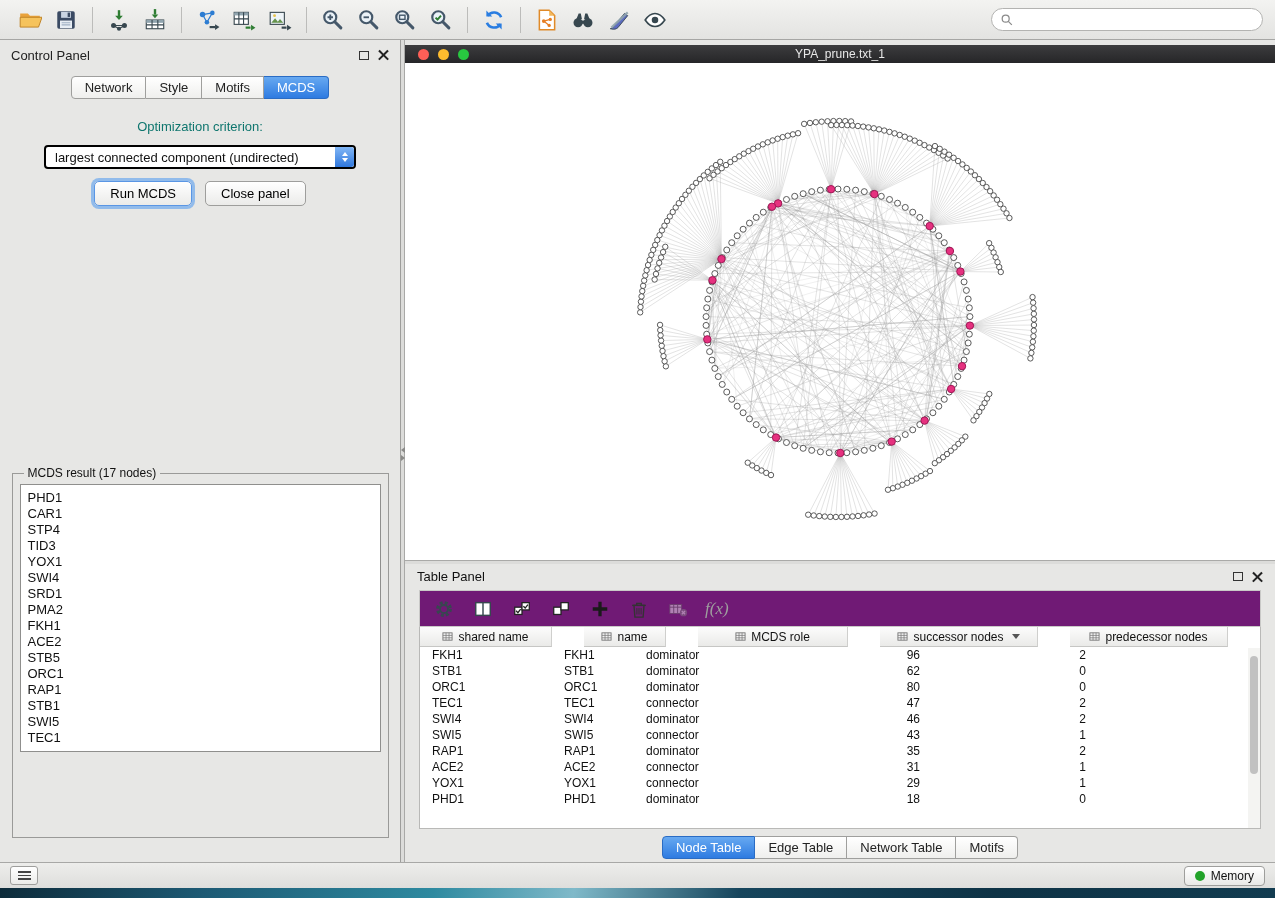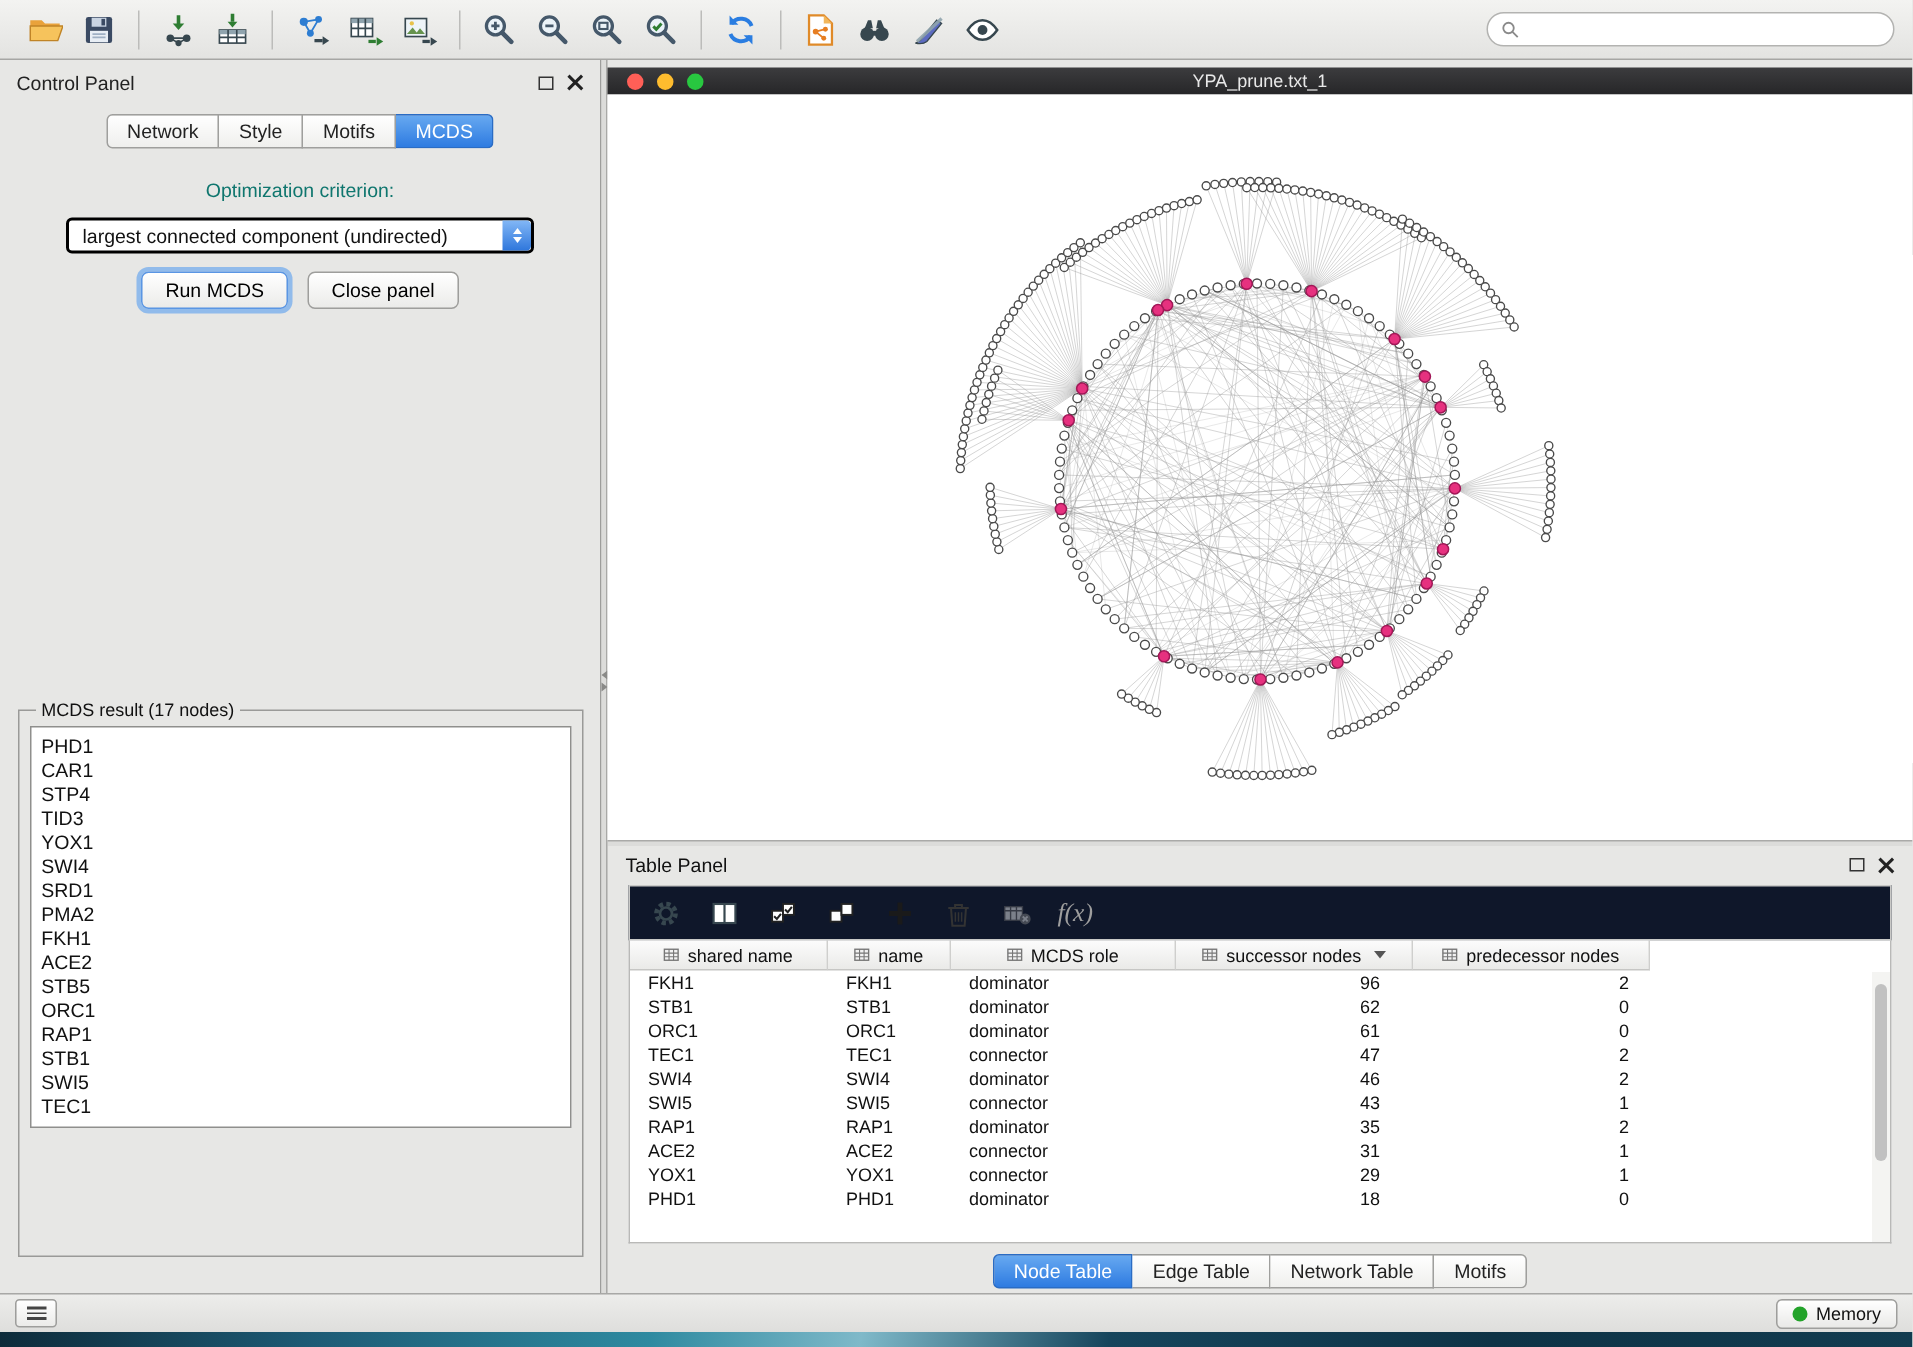--- a/index.html
+++ b/index.html
@@ -72,29 +72,29 @@
   .lights { position:absolute; left:13px; top:4px; display:flex; gap:9px; }
   .light { width:11px; height:11px; border-radius:50%; }
   .net-canvas { height:497px; background:#fff; position:relative; overflow:hidden; }
   .net-canvas svg { display:block; }
 
   .hsplit { height:4px; background:#dcdcda; border-top:1px solid #aaaaa8; }
 
   
   .table-panel { flex:1; display:flex; flex-direction:column; }
   .tp-header { height:25px; display:flex; align-items:center; padding:0 12px; font-size:13px; }
-  .tp-toolbar { height:37px; margin:1px 14px 0; background:#0f172a; border:1px solid #c9c9c7;
+  .tp-toolbar { height:37px; margin:1px 14px 0; background:#701a75; border:1px solid #c9c9c7;
                 display:flex; align-items:center; padding:0 12px; gap:15px; }
   .tp-btn { width:24px; height:24px; border:none; background:transparent; padding:2px; cursor:pointer; }
   .tp-btn svg { width:100%; height:100%; display:block; }
   .fx-label { font-family:"Liberation Serif", serif; font-style:italic; font-size:17px; color:#9e9e9e; cursor:default; }
 
   .table-wrap { flex:1; margin:0 14px; background:#fff; border:1px solid #b9b9b7; border-top:none;
                 position:relative; overflow:hidden; }
-  .thead { display:flex; }
+  .thead { display:flex;gap:32px; }
   .th { display:flex; align-items:center; justify-content:center; gap:5px; height:20px;
         background:linear-gradient(#fcfcfc,#eaeae8); border-right:1px solid #cfcfcd; border-bottom:1px solid #c6c6c4;
         font-size:12px; color:#111; cursor:pointer; }
   .th svg { flex:none; }
   .sort-arrow { width:0; height:0; border-left:4px solid transparent; border-right:4px solid transparent;
                 border-top:5px solid #555; margin-left:3px; }
   .tr { display:flex; }
   .td { font-size:12px; height:16px; line-height:16px; padding-left:12px; white-space:nowrap; overflow:hidden; cursor:default; }
   .col0 { width:132px; } .col1 { width:82px; } .col2 { width:150px; } .col3 { width:158px; } .col4 { width:158px; }
   .td.num { text-align:right; padding-left:0; }
@@ -1200,21 +1200,21 @@
               <div class="td col0">STB1</div>
               <div class="td col1">STB1</div>
               <div class="td col2">dominator</div>
               <div class="td col3 num">62</div>
               <div class="td col4 num">0</div>
             </div>
             <div class="tr">
               <div class="td col0">ORC1</div>
               <div class="td col1">ORC1</div>
               <div class="td col2">dominator</div>
-              <div class="td col3 num">61</div>
+              <div class="td col3 num">80</div>
               <div class="td col4 num">0</div>
             </div>
             <div class="tr">
               <div class="td col0">TEC1</div>
               <div class="td col1">TEC1</div>
               <div class="td col2">connector</div>
               <div class="td col3 num">47</div>
               <div class="td col4 num">2</div>
             </div>
             <div class="tr">

